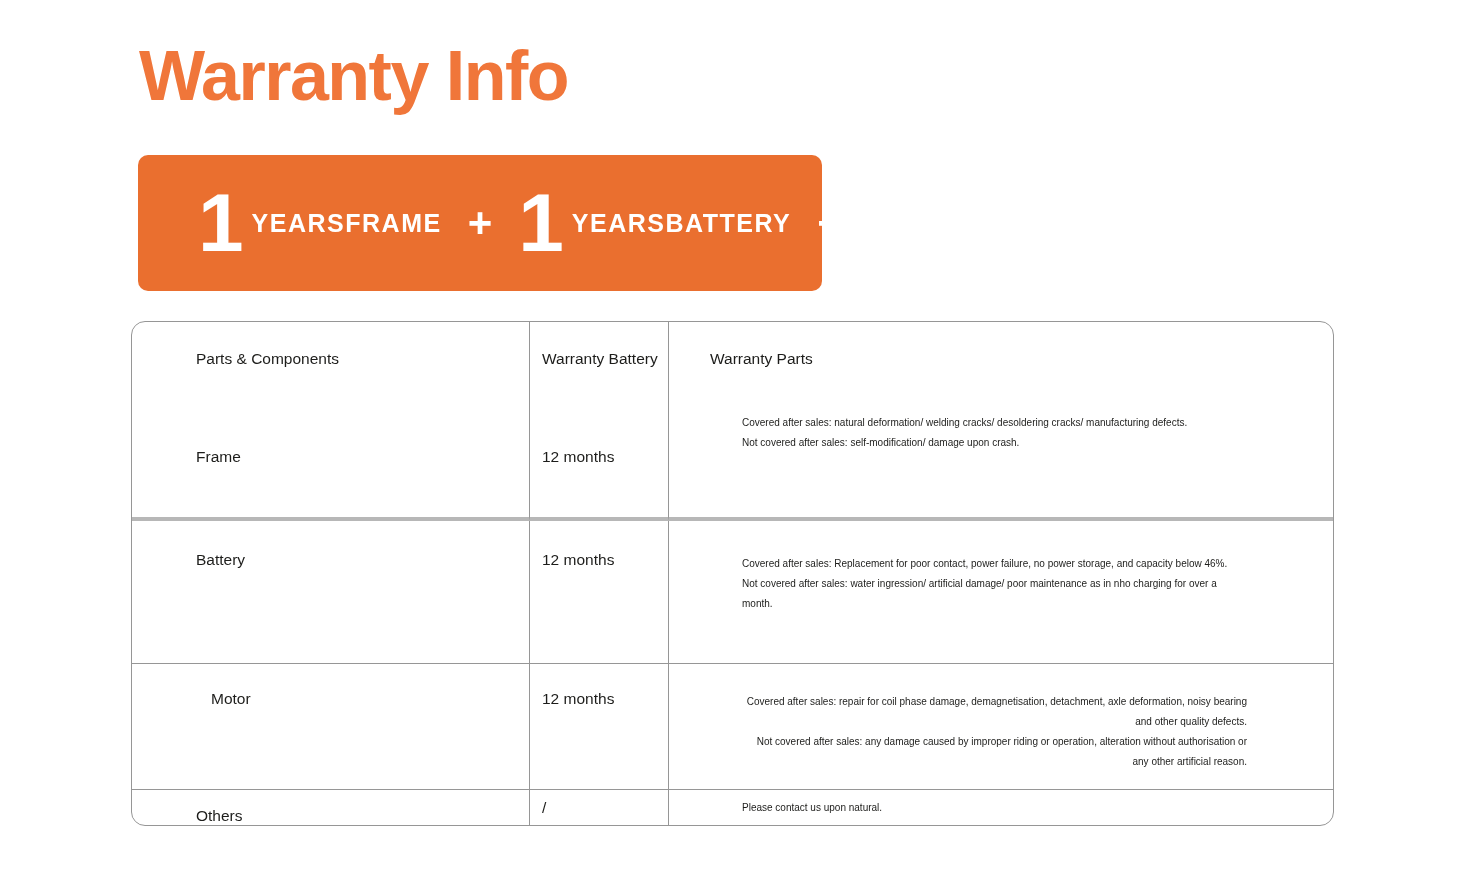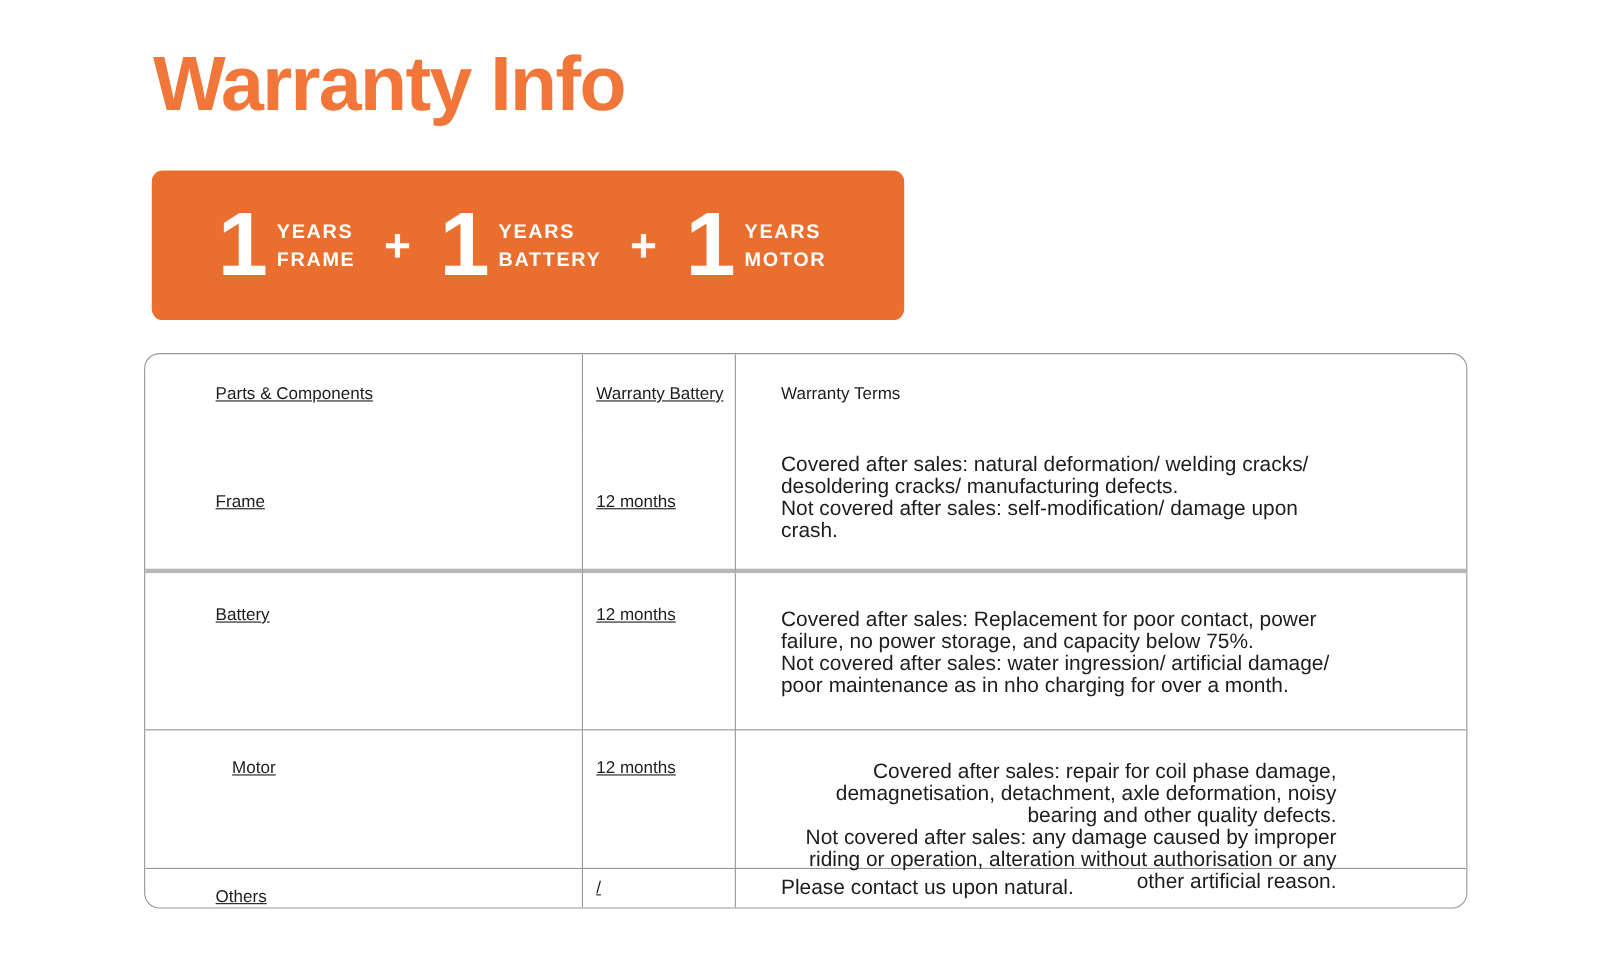--- a/index.html
+++ b/index.html
@@ -28,59 +28,59 @@
     display: flex; align-items: center;
     padding-left: 60px;
     color: #ffffff;
   }
   .banner-item { display: flex; align-items: center; }
   .banner-num {
     font-size: 82px; font-weight: bold; line-height: 0.82;
     letter-spacing: -2px;
   }
   .banner-stack {
-    display: flex; flex-direction: column;
+    display: flex; flex-direction: row;
     margin-left: 10px;
-    font-size: 18px; font-weight: bold; letter-spacing: 1.5px;
+    font-size: 25px; font-weight: bold; letter-spacing: 1.5px;
     line-height: 1.45;
   }
   .banner-plus {
     font-size: 42px; font-weight: bold;
     margin: 0 26px; line-height: 1;
   }
 
   
   .wtable {
     position: absolute; left: 131px; top: 321px;
     width: 1203px; height: 505px;
     border: 1px solid #969696; border-radius: 14px;
     display: grid;
     grid-template-columns: 398px 139px 1fr;
     grid-template-rows: 74px 125px 143px 126px 1fr;
     overflow: hidden;
     background: #ffffff;
   }
   .cell { font-size: 15.5px; }
-  .col1, .col2 { border-right: 1px solid #969696; text-decoration: underline; }
+  .col1, .col2 { border-right: 1px solid #969696; }
 
   
   .hcell { display: flex; align-items: center; }
   .hcell.col1 { padding-left: 64px; }
   .hcell.col2 { padding-left: 12px; }
   .hcell.col3 { padding-left: 41px; }
 
   
   .part-cell  { padding-left: 64px; }
   .period-cell{ padding-left: 12px; }
   .terms-cell { padding-left: 41px; }
 
   .terms-text {
     white-space: pre-line;
     width: 505px;
-    font-size: 19px; line-height: 20px;
+    font-size: 10px; line-height: 20px; margin-left: 32px;
   }
 </style>
 </head>
 <body>
 
 <div class="page">
 
   <h1 class="page-title">Warranty Info</h1>
 
   <div class="banner">
@@ -111,42 +111,42 @@
 
   <div class="wtable">
 
     <div class="cell hcell col1 rowH">
       <span>Parts &amp; Components</span>
     </div>
     <div class="cell hcell col2 rowH">
       <span>Warranty Battery</span>
     </div>
     <div class="cell hcell col3 rowH">
-      <span>Warranty Terms</span>
+      <span>Warranty Parts</span>
     </div>
 
     <div class="cell col1 part-cell rowFrame-c rowFrame-part" style="border-right:1px solid #969696; border-bottom:4px solid #b7b7b7; display:flex; align-items:center;">
       <span>Frame</span>
     </div>
     <div class="cell col2 period-cell" style="border-bottom:4px solid #b7b7b7; display:flex; align-items:center;">
       <span>12 months</span>
     </div>
     <div class="cell col3 terms-cell" style="border-bottom:4px solid #b7b7b7; padding-top:17px;">
       <div class="terms-text">Covered after sales: natural deformation/ welding cracks/ desoldering cracks/ manufacturing defects.
 Not covered after sales: self-modification/ damage upon crash.</div>
     </div>
 
     <div class="cell col1 part-cell" style="border-bottom:1px solid #969696; padding-top:30px;">
       <span>Battery</span>
     </div>
     <div class="cell col2 period-cell" style="border-bottom:1px solid #969696; padding-top:30px;">
       <span>12 months</span>
     </div>
     <div class="cell col3 terms-cell" style="border-bottom:1px solid #969696; padding-top:33px;">
-      <div class="terms-text">Covered after sales: Replacement for poor contact, power failure, no power storage, and capacity below 75%.
+      <div class="terms-text">Covered after sales: Replacement for poor contact, power failure, no power storage, and capacity below 46%.
 Not covered after sales: water ingression/ artificial damage/ poor maintenance as in nho charging for over a month.</div>
     </div>
 
     <div class="cell col1 part-cell" style="border-bottom:1px solid #969696; padding-top:26px; padding-left:79px;">
       <span>Motor</span>
     </div>
     <div class="cell col2 period-cell" style="border-bottom:1px solid #969696; padding-top:26px;">
       <span>12 months</span>
     </div>
     <div class="cell col3 terms-cell" style="border-bottom:1px solid #969696; padding-top:28px;text-align:right;">

